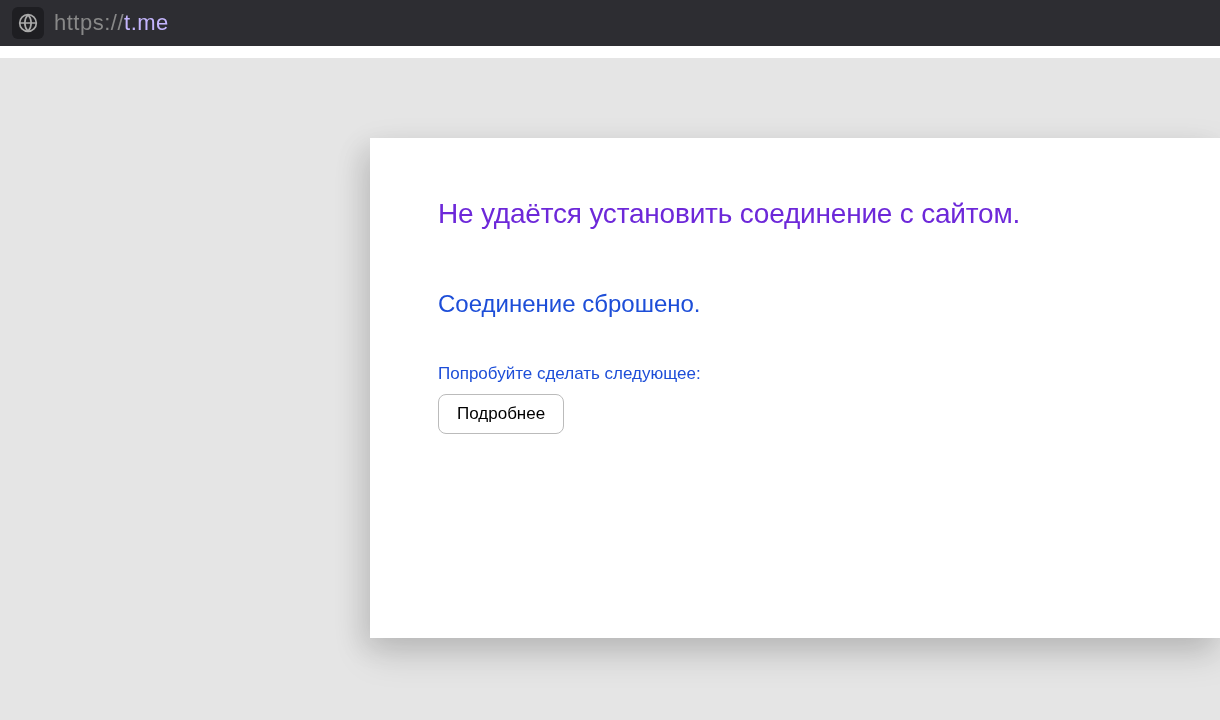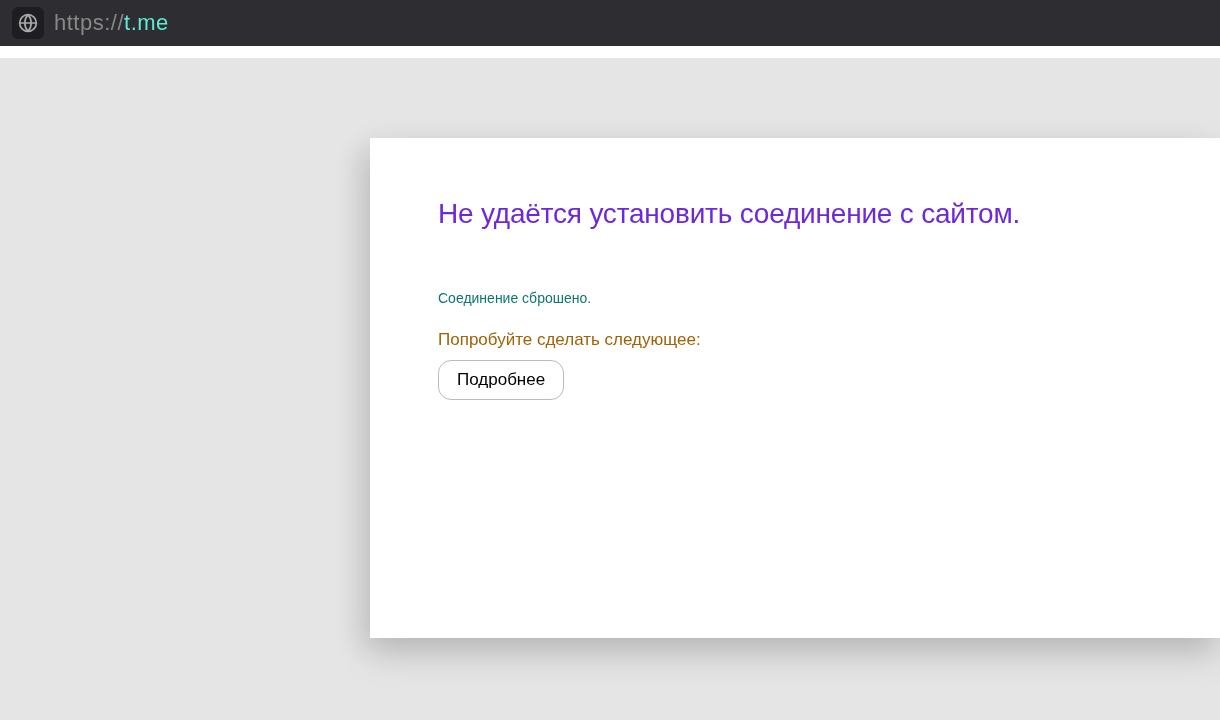--- a/index.html
+++ b/index.html
@@ -34,21 +34,21 @@
     .url-text {
       font-size: 22px;
       color: #888;
       letter-spacing: 0.5px;
     }
     .url-scheme {
       color: #888;
       text-align: center;
     }
     .url-host {
-      color: #5eead4;
+      color: #c4b5fd;
     }
     .white-strip {
       background: #fff;
       height: 12px;
     }
     .content-area {
       background: #e5e5e5;
       padding-top: 80px;
       padding-left: 370px;
       height: calc(720px - 58px);
@@ -62,27 +62,27 @@
       padding: 60px 60px 50px 68px;
     }
     .error-title {
       font-size: 28px;
       font-weight: 400;
       color: #6d28d9;
       margin-bottom: 60px;
       letter-spacing: -0.2px;
     }
     .error-subtitle {
-      font-size: 14px;
-      color: #0f766e;
-      margin-bottom: 24px;
+      font-size: 24px;
+      color: #1d4ed8;
+      margin-bottom: 46px;
     }
     .error-instructions {
       font-size: 17px;
-      color: #a16207;
+      color: #1d4ed8;
       margin-bottom: 10px;
     }
     .error-list {
       list-style: disc;
       padding-left: 60px;
       margin-bottom: 38px;
     }
     .error-list li {
       font-size: 17px;
       line-height: 1.45;
@@ -100,21 +100,21 @@
       padding: 11px 22px;
       font-size: 18px;
       color: #000;
       cursor: pointer;
       box-shadow: 0 1px 0 rgba(255,255,255,0.5) inset;
       margin-bottom: 60px;
     }
     .details-button {
       background: #fff;
       border: 1px solid #bbb;
-      border-radius: 13px;
+      border-radius: 8px;
       padding: 9px 18px;
       font-size: 17px;
       color: #000;
       cursor: pointer;
     }
   </style>
 </head>
 <body>
 
 <div class="address-bar">

